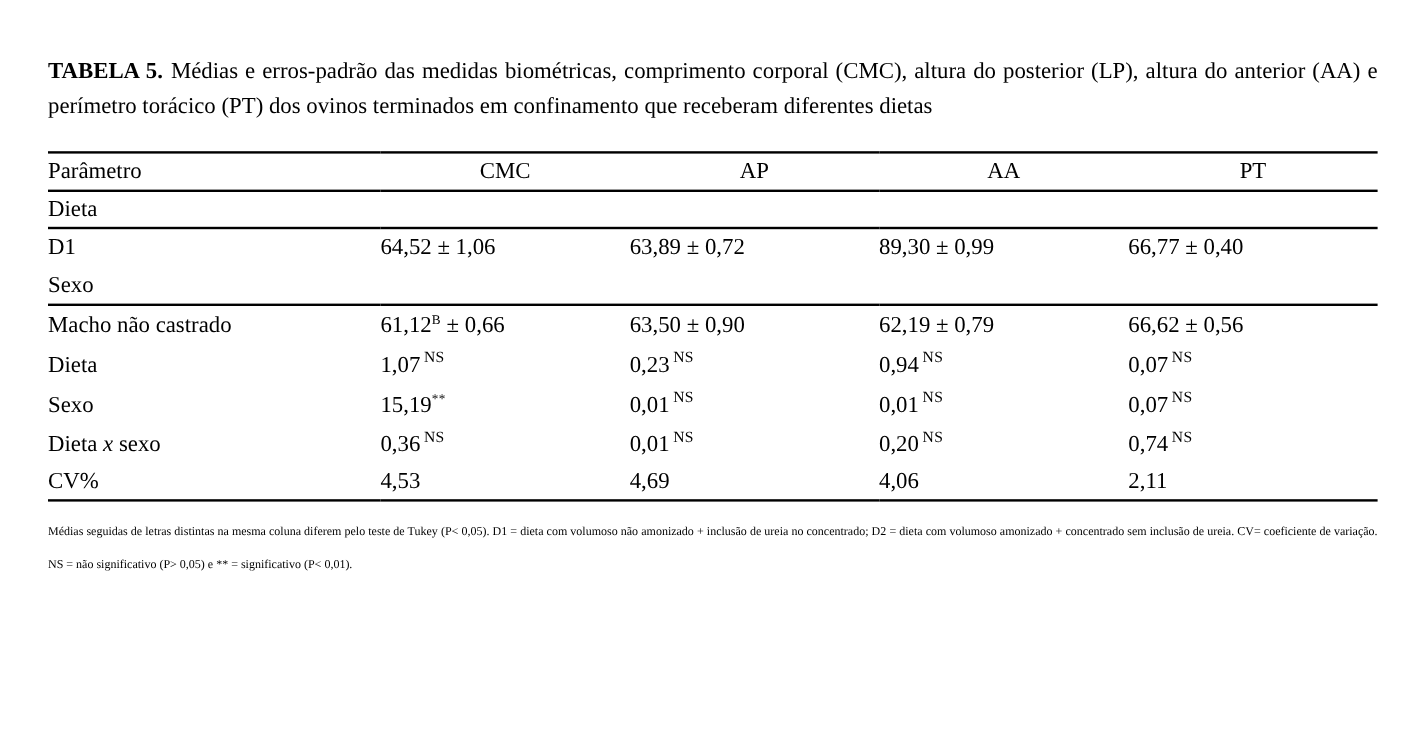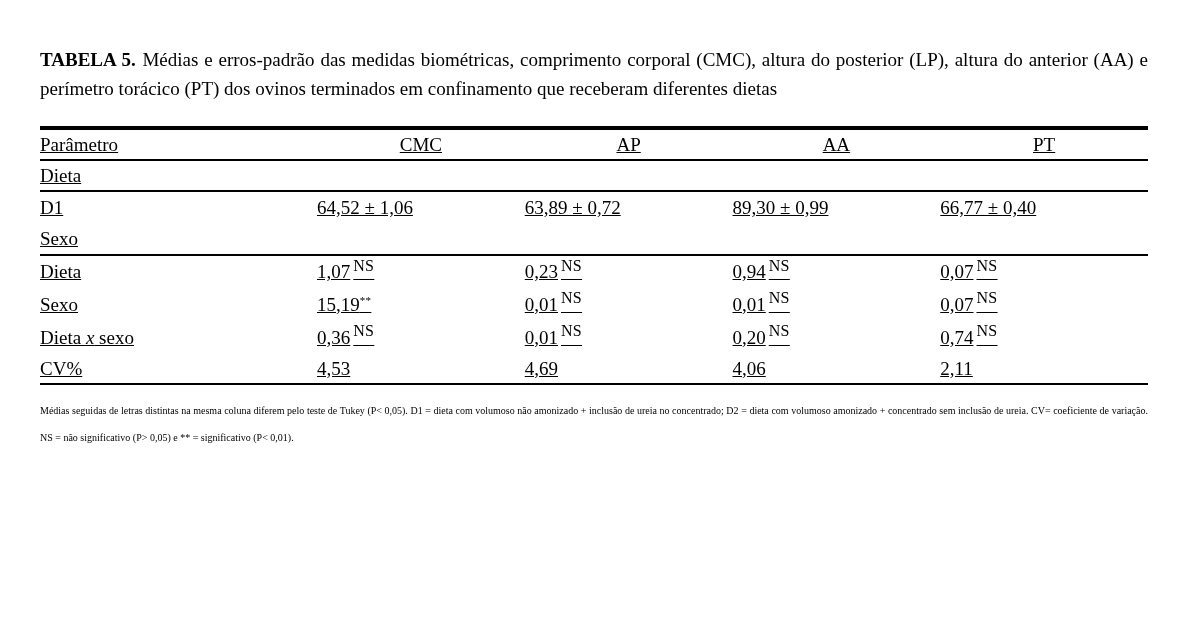--- a/index.html
+++ b/index.html
@@ -26,43 +26,42 @@
   }
   .caption .cap-label { font-weight: bold; }
   .caption .cap-text { margin-left: 0.35em; }
 
   table.biotable {
     width: 100%;
     border-collapse: collapse;
     table-layout: fixed;
     margin-top: 23px;
     font-size: 19px;
-    border-top: 4px solid #000000;
-    text-decoration: underline;
+    border-top: 2px solid #000000;
   }
   .biotable th, .biotable td {
     font-weight: normal;
     padding: 0;
     vertical-align: middle;
   }
   .lbl { text-align: left; padding-left: 2px; }
   .num { }
   tr.rule > th, tr.rule > td { border-bottom: 2px solid #000; }
   tr.rh  { height: 32px; }
   tr.rsec { height: 31px; }
   tr.rd  { height: 33px; }
   tr.rdd { height: 34px; }
   tr.rlast { height: 30px; }
 
   sup.sp {
     font-size: 11px;
     line-height: 0;
     letter-spacing: 0.3px;
   }
-  sup.sp.ns { margin-left: 3px; font-size: 16px; }
+  sup.sp.ns { margin-left: 3px; font-size: 13px; }
   .itx { font-style: italic; }
 
   .footnote {
     margin: 12px 0 0 0;
     font-size: 10px;
     line-height: 27px;
     text-align: justify;
   }
 </style>
 </head>
@@ -100,20 +99,27 @@
       <td class="num">63,89 ± 0,72</td>
       <td class="num">89,30 ± 0,99</td>
       <td class="num">66,77 ± 0,40</td>
     </tr>
 
 
     <tr class="rsec rule">
       <td class="lbl" colspan="5">Sexo</td>
     </tr>
 
+    <tr class="rdd">
+      <td class="lbl">Macho não castrado</td>
+      <td class="num"><span>61,12</span><sup class="sp">B</sup><span> ± 0,66</span></td>
+      <td class="num">63,50 ± 0,90</td>
+      <td class="num">62,19 ± 0,79</td>
+      <td class="num">66,62 ± 0,56</td>
+    </tr>
 
 
 
     <tr class="rd">
       <td class="lbl">Dieta</td>
       <td class="num"><span>1,07</span><sup class="sp ns">NS</sup></td>
       <td class="num"><span>0,23</span><sup class="sp ns">NS</sup></td>
       <td class="num"><span>0,94</span><sup class="sp ns">NS</sup></td>
       <td class="num"><span>0,07</span><sup class="sp ns">NS</sup></td>
     </tr>

